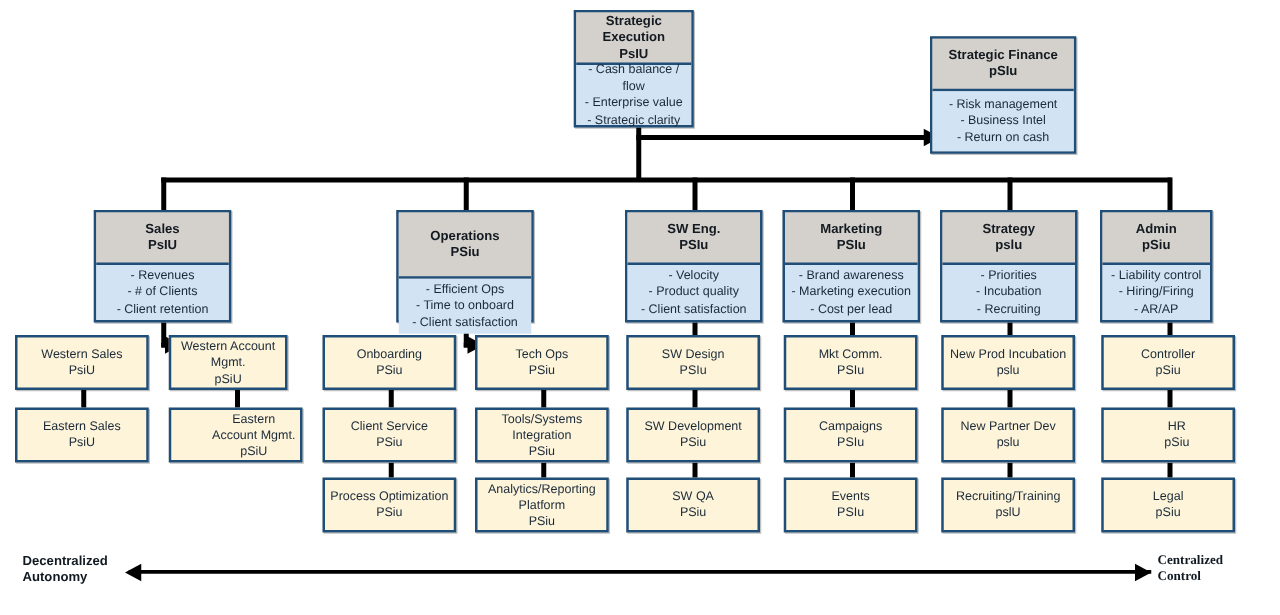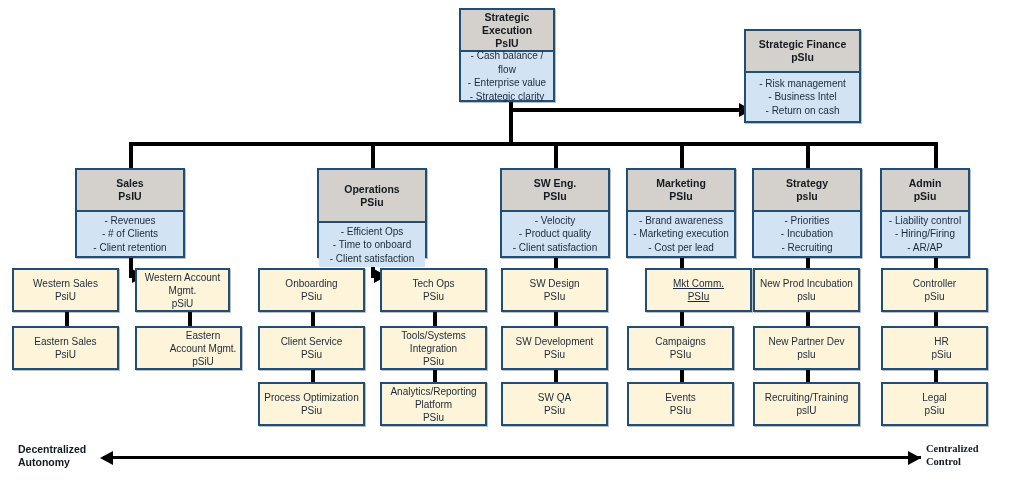--- a/index.html
+++ b/index.html
@@ -271,21 +271,21 @@
     <span>PSiu</span>
   </div>
   <div class="leaf" style="left:380px; top:268px; width:107px; height:44px;">
     <span>Tech Ops</span>
     <span>PSiu</span>
   </div>
   <div class="leaf" style="left:501px; top:268px; width:107px; height:44px;">
     <span>SW Design</span>
     <span>PSIu</span>
   </div>
-  <div class="leaf" style="left:645px; top:268px; width:107px; height:44px;text-decoration:underline;">
+  <div class="leaf" style="left:627px; top:268px; width:107px; height:44px;">
     <span>Mkt Comm.</span>
     <span>PSIu</span>
   </div>
   <div class="leaf" style="left:753px; top:268px; width:107px; height:44px;">
     <span>New Prod Incubation</span>
     <span>pslu</span>
   </div>
   <div class="leaf" style="left:881px; top:268px; width:107px; height:44px;">
     <span>Controller</span>
     <span>pSiu</span>

